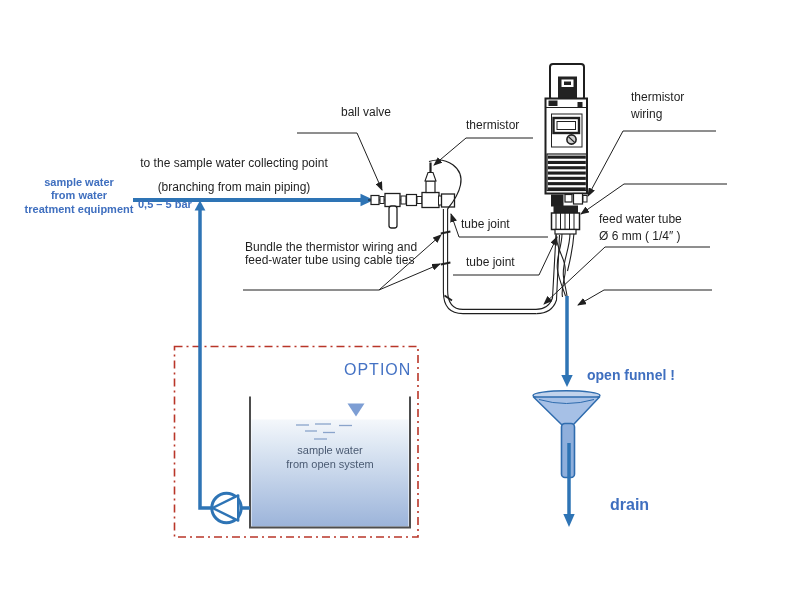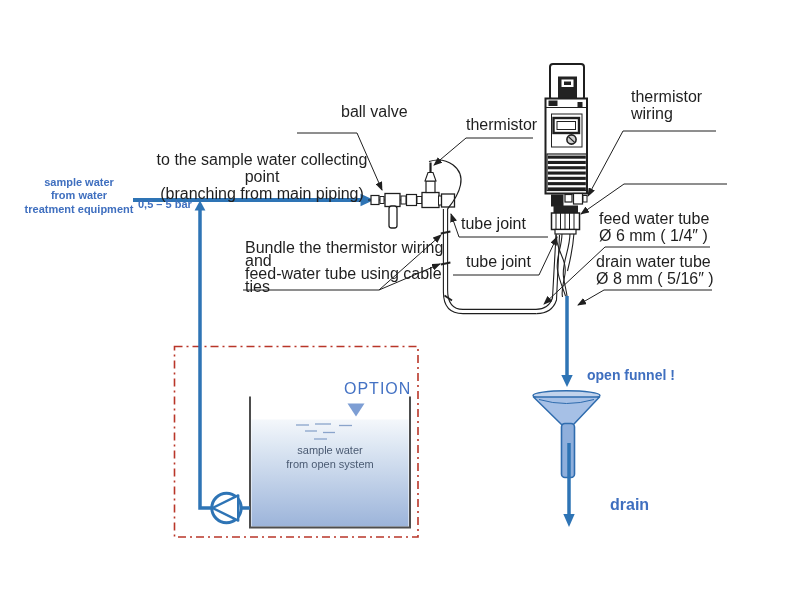--- a/index.html
+++ b/index.html
@@ -1,19 +1,19 @@
 <!DOCTYPE html>
 <html><head>
 <meta charset="utf-8">
 <style>
   html,body{margin:0;padding:0;background:#ffffff;}
   #stage{position:relative;width:800px;height:600px;background:#ffffff;overflow:hidden;
          font-family:"Liberation Sans", sans-serif;}
   #art{position:absolute;left:0;top:0;}
-  .lbl{position:absolute;color:#1f1f1f;font-size:16px;line-height:16.5px;white-space:pre-line;}
+  .lbl{position:absolute;color:#1f1f1f;font-size:12px;line-height:16.5px;white-space:pre-line;}
   .blu{position:absolute;color:#3f6fbf;font-weight:bold;font-size:11px;line-height:13.5px;white-space:pre-line;}
   .center{text-align:center;}
   .option{position:absolute;color:#4472c4;font-size:16px;letter-spacing:1px;white-space:pre-line;}
   .tanklbl{position:absolute;color:#4a5a72;font-size:11px;line-height:14px;white-space:pre-line;text-align:center;}
 </style>
 </head>
 <body>
 
 <div id="stage">
 
@@ -151,33 +151,31 @@
     <path d="M453,275 H539 L557,237" marker-end="url(#ah)"></path>
     <path d="M243,290 H379 L441,235" marker-end="url(#ah)"></path>
     <path d="M379,290 L440,264" marker-end="url(#ah)"></path>
   </g>
 </svg>
 
 <div class="blu center" style="left:18px;top:175.5px;width:122px;">sample water
 from water
 treatment equipment</div>
 <div class="blu" style="left:138px;top:198px;">0,5 – 5 bar</div>
-<div class="lbl center" style="left:148px;top:151px;width:228px;line-height:17px;">to the sample water collecting point
+<div class="lbl center" style="left:120px;top:151px;width:228px;line-height:24px;">to the sample water collecting point
 (branching from main piping)</div>
 <div class="lbl" style="left:296px;top:104px;padding-left:45px;">ball valve</div>
 <div class="lbl" style="left:466px;top:117px;">thermistor</div>
 <div class="lbl" style="left:631px;top:89px;">thermistor
 wiring</div>
 <div class="lbl" style="left:599px;top:211px;">feed water tube
 Ø 6 mm ( 1/4″ )</div>
-<div class="lbl" style="left:596px;top:254px;">drain water tube
-Ø 8 mm ( 5/16″ )</div>
 <div class="lbl" style="left:461px;top:216px;">tube joint</div>
 <div class="lbl" style="left:466px;top:253.5px;">tube joint</div>
 <div class="lbl" style="left:200px;top:241px;width:210px;line-height:13px;margin-left:45px;">Bundle the thermistor wiring and
 feed-water tube using cable ties</div>
-<div class="option" style="left:344px;top:361px;margin-top:19px;">OPTION</div>
+<div class="option" style="left:344px;top:361px;">OPTION</div>
 <div class="tanklbl" style="left:260px;top:443px;width:140px;">sample water
 from open system</div>
 <div class="blu" style="left:587px;top:369px;font-size:14px;">open funnel !</div>
 <div class="blu" style="left:610px;top:498px;font-size:16px;">drain</div>
 
 </div>
 
 </body></html>

